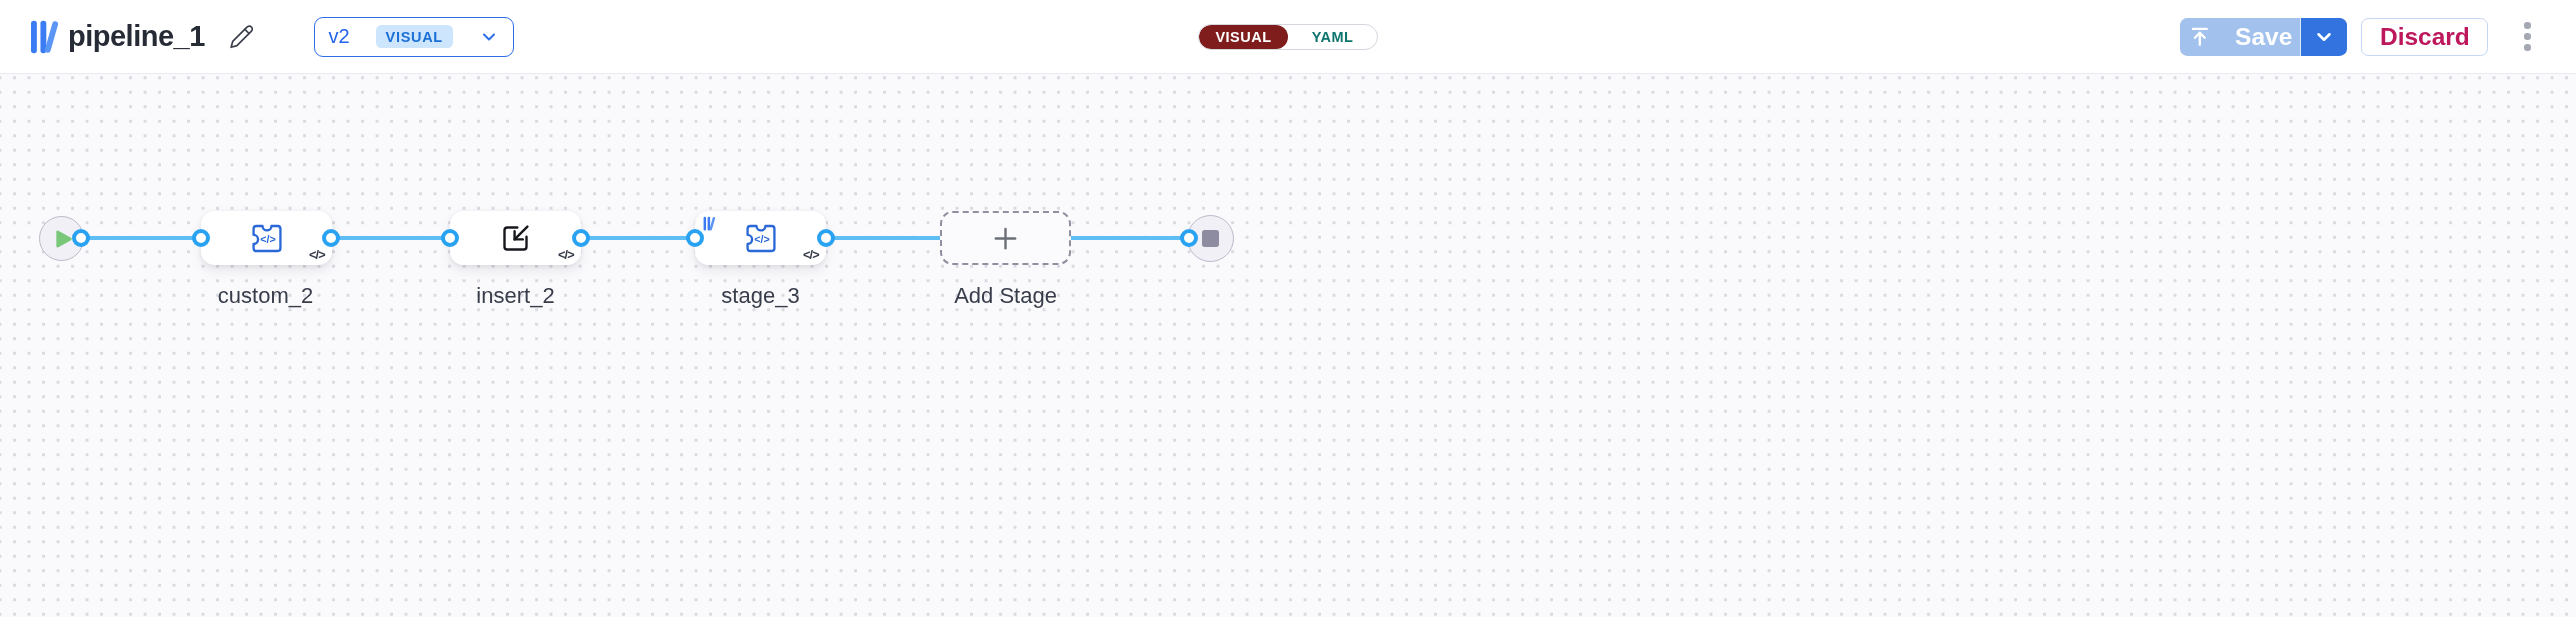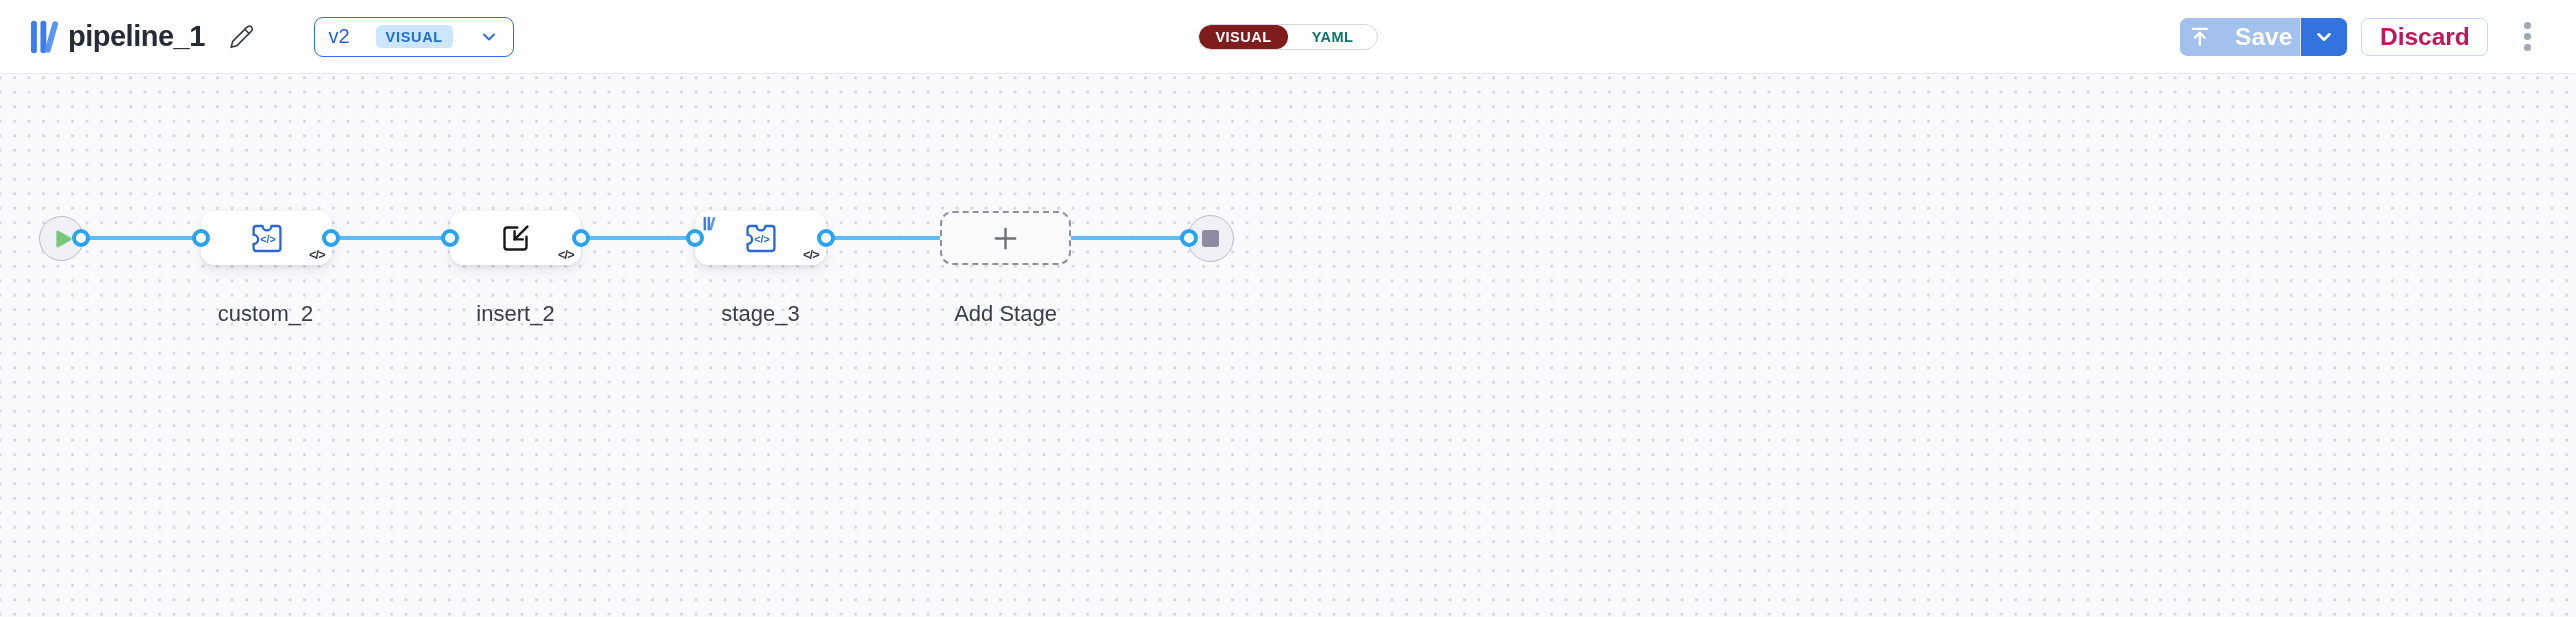--- a/index.html
+++ b/index.html
@@ -96,21 +96,21 @@
   }
   .mini-logo { position:absolute; left:8.2px; top:4.5px; width:12.7px; height:15.4px; }
   .round-node {
     position:absolute; border-radius:50%; background:#f1f0f6; border:1.8px solid #bdbac9;
     display:flex; align-items:center; justify-content:center; z-index:2; cursor:pointer;
   }
   .start-node { left:39px; top:142px; width:45px; height:45px; }
   .end-node { left:1187px; top:141px; width:47px; height:47px; }
   .stop-square { width:16.3px; height:16.3px; background:#8e8ca0; border-radius:2.7px; }
   .node-label {
-    position:absolute; top:226px; height:27px; line-height:27px; width:203px;
+    position:absolute; top:208px; height:27px; line-height:27px; width:203px;
     text-align:center; font-size:22px; font-weight:500; color:#383d4a; z-index:2;
   }
 </style>
 </head>
 <body>
 
 <div class="app">
 
   <header class="header">
     <div class="header-left">

